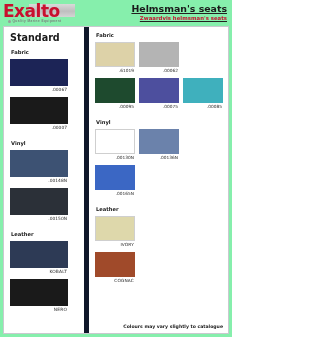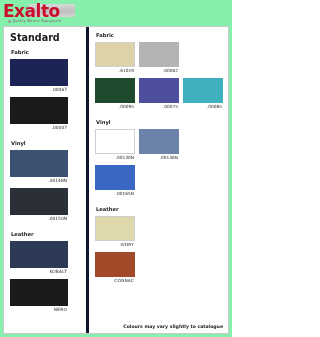--- a/index.html
+++ b/index.html
@@ -117,21 +117,21 @@
     display: flex;
   }
   .col {
     position: relative;
     box-sizing: border-box;
     height: 100%;
     padding: 5px 6px 0 6px;
   }
   .col-standard {
     width: 85px;
-    border-right: 3px solid #0f172a;
+    border-right: 5px solid #0f172a;
   }
   .col-request {
     width: 139px;
   }
   .col-head {
     font-family: "DejaVu Sans", sans-serif;
     font-weight: bold;
     font-size: 9.6px;
     color: #1a1a1a;
     line-height: 12px;
@@ -202,20 +202,24 @@
 <body>
 
 <div id="page">
 
   <div class="header">
     <div class="logo-block">
       <div class="logo-plate"></div>
       <div class="logo-wordmark">Exalto</div>
       <div class="logo-tag"><span class="dot"></span><span>Quality Marine Equipment</span></div>
     </div>
+    <div class="title-block">
+      <div class="title-main">Helmsman's seats</div>
+      <div class="title-sub">Zwaardvis helmsman's seats</div>
+    </div>
   </div>
 
   <div class="frame">
 
     <div class="col col-standard">
       <div class="col-head">Standard</div>
       <div>
           <div class="group">
             <div class="group-label">Fabric</div>
             <div class="swatch-rows">

